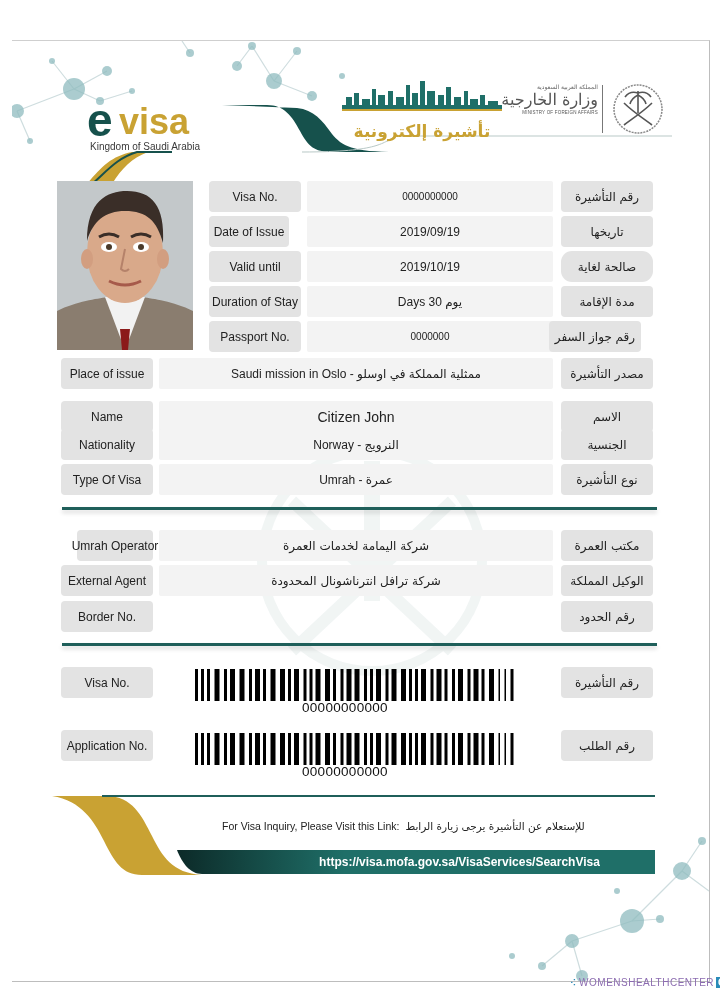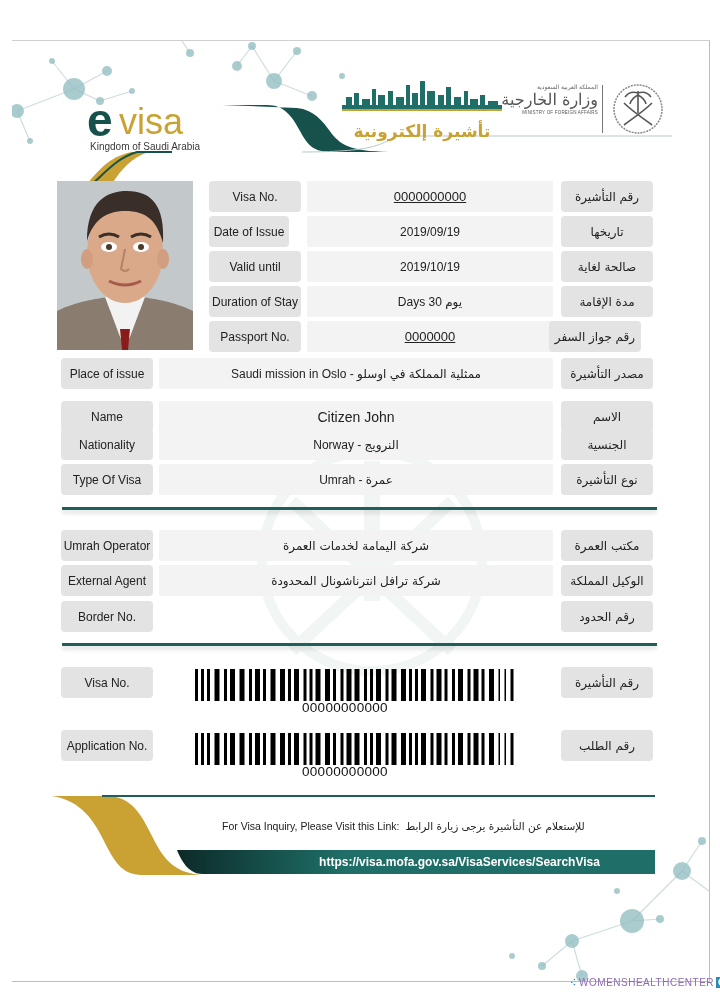--- a/index.html
+++ b/index.html
@@ -9,21 +9,21 @@
   }
   .doc {
     position:absolute; left:12px; top:40px; width:697px; height:940px;
     border-top:1px solid #cfcfcf; border-right:1px solid #bdbdbd; border-bottom:1px solid #bdbdbd;
     background:#fff; overflow:hidden;
   }
   .molecules { position:absolute; left:0; top:0; width:697px; height:940px; pointer-events:none; }
   
   .logo-evisa { position:absolute; left:75px; top:58px; width:160px; height:50px; }
   .logo-evisa .e { position:absolute; left:0; top:-6px; font-size:46px; font-weight:bold; color:#16514c; font-family:"Liberation Sans", sans-serif; letter-spacing:-2px; }
-  .logo-evisa .visa { position:absolute; left:32px; top:2px; font-size:36px; font-weight:normal; color:#c9a233; font-family:"Liberation Sans", sans-serif; letter-spacing:0px; }
+  .logo-evisa .visa { position:absolute; left:32px; top:2px; font-size:36px; font-weight:bold; color:#c9a233; font-family:"Liberation Sans", sans-serif; letter-spacing:0px; }
   .logo-evisa .ksa { position:absolute; left:3px; top:42px; font-size:10px; color:#3a3a3a; white-space:nowrap; }
   .swoosh-top { position:absolute; left:40px; top:55px; width:620px; height:90px; }
   .skyline { position:absolute; left:330px; top:38px; width:160px; height:36px; }
   .title-ar { position:absolute; left:330px; top:80px; width:160px; text-align:center; font-size:17px; font-weight:bold; color:#c9a233; direction:rtl; font-family:"DejaVu Sans", sans-serif; }
   .mofa { position:absolute; left:486px; top:42px; width:100px; height:50px; text-align:right; }
   .mofa .line1 { font-size:6px; color:#666; direction:rtl; }
   .mofa .line2 { font-size:16px; color:#555; direction:rtl; font-family:"DejaVu Serif", serif; line-height:20px; }
   .mofa .line3 { font-size:4.5px; color:#555; letter-spacing:0.2px; white-space:nowrap; }
   .mofa-divider { position:absolute; left:590px; top:44px; width:1px; height:48px; background:#777; }
   .emblem { position:absolute; left:598px; top:40px; width:56px; height:56px; }
@@ -31,21 +31,21 @@
   
   .photo { position:absolute; left:45px; top:140px; width:136px; height:169px; background:#c7cbcd; overflow:hidden; }
 
   
   .row { position:absolute; height:31px; }
   .cell { position:absolute; top:0; height:31px; border-radius:4px; display:flex; align-items:center; justify-content:center; font-size:12px; color:#222; white-space:nowrap; }
   .cell.label { background:#e3e3e3; }
   .cell.value { background:#f3f3f3; border-radius:2px; }
   .cell.ar { direction:rtl; font-family:"DejaVu Sans", sans-serif; font-size:12px; }
   .value.big { font-size:14px; }
-  .value.mid { font-size:13px;text-decoration:underline; }
+  .value.mid { font-size:10px; }
 
   .rule { position:absolute; left:50px; width:595px; height:3px; background:#1f5f5a; box-shadow:0 3px 4px rgba(0,0,0,0.15); }
 
   
   .barcode { position:absolute; height:32px; }
   .barcode-num { position:absolute; font-size:13.5px; color:#111; letter-spacing:0.3px; }
 
   
   .footer-swoosh { position:absolute; left:40px; top:750px; width:620px; height:90px; }
   .inquiry { position:absolute; left:210px; top:779px; width:400px; font-size:10.5px; color:#222; white-space:nowrap; display:flex; gap:6px; align-items:center; }
@@ -197,21 +197,21 @@
     <div class="cell label ar" style="left:352px; width:92px;">رقم التأشيرة</div>
   </div>
   <div class="row" style="left:197px; top:175px; width:446px;">
     <div class="cell label" style="left:0; width:80px;">Date of Issue</div>
     <div class="cell value" style="left:98px; width:246px;">2019/09/19</div>
     <div class="cell label ar" style="left:352px; width:92px;">تاريخها</div>
   </div>
   <div class="row" style="left:197px; top:210px; width:446px;">
     <div class="cell label" style="left:0; width:92px;">Valid until</div>
     <div class="cell value" style="left:98px; width:246px;">2019/10/19</div>
-    <div class="cell label ar" style="left:352px; width:92px;">صالحة لغاية</div>
+    <div class="cell label ar" style="left:352px; width:92px;border-radius:11px;">صالحة لغاية</div>
   </div>
   <div class="row" style="left:197px; top:245px; width:446px;">
     <div class="cell label" style="left:0; width:92px;">Duration of Stay</div>
     <div class="cell value" style="left:98px; width:246px;">Days 30 يوم</div>
     <div class="cell label ar" style="left:352px; width:92px;">مدة الإقامة</div>
   </div>
   <div class="row" style="left:197px; top:280px; width:446px;">
     <div class="cell label" style="left:0; width:92px;">Passport No.</div>
     <div class="cell value mid" style="left:98px; width:246px;">0000000</div>
     <div class="cell label ar" style="left:340px; width:92px;">رقم جواز السفر</div>
@@ -234,21 +234,21 @@
   </div>
   <div class="row" style="left:49px; top:423px; width:594px;">
     <div class="cell label" style="left:0; width:92px;">Type Of Visa</div>
     <div class="cell value" style="left:98px; width:394px;">Umrah - عمرة</div>
     <div class="cell label ar" style="left:500px; width:92px;">نوع التأشيرة</div>
   </div>
 
   <div class="rule" style="top:466px;"></div>
 
   <div class="row" style="left:49px; top:489px; width:594px;">
-    <div class="cell label" style="left:0; width:92px;">Umrah Operator</div>
+    <div class="cell label" style="left:16px; width:76px;">Umrah Operator</div>
     <div class="cell value ar" style="left:98px; width:394px;">شركة اليمامة لخدمات العمرة</div>
     <div class="cell label ar" style="left:500px; width:92px;">مكتب العمرة</div>
   </div>
   <div class="row" style="left:49px; top:524px; width:594px;">
     <div class="cell label" style="left:0; width:92px;">External Agent</div>
     <div class="cell value ar" style="left:98px; width:394px;">شركة ترافل انترناشونال المحدودة</div>
     <div class="cell label ar" style="left:500px; width:92px;">الوكيل المملكة</div>
   </div>
   <div class="row" style="left:49px; top:560px; width:594px;">
     <div class="cell label" style="left:0; width:92px;">Border No.</div>

